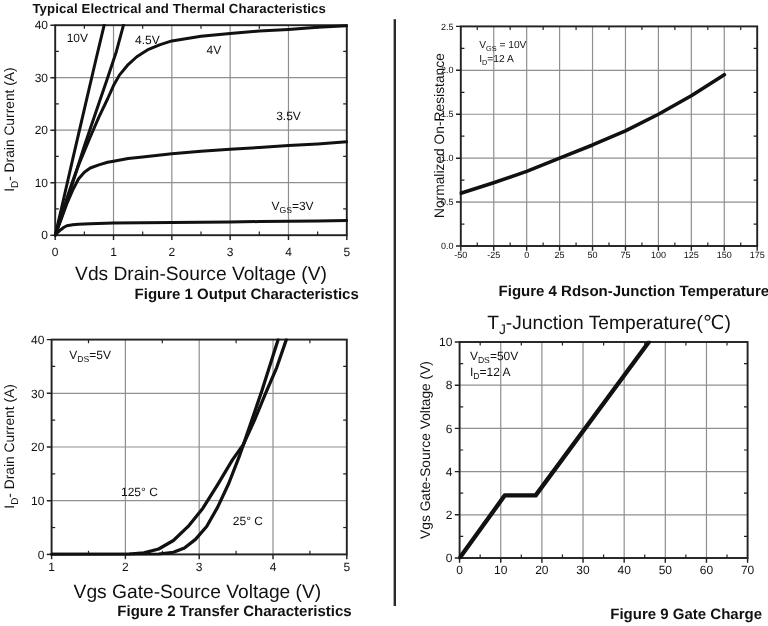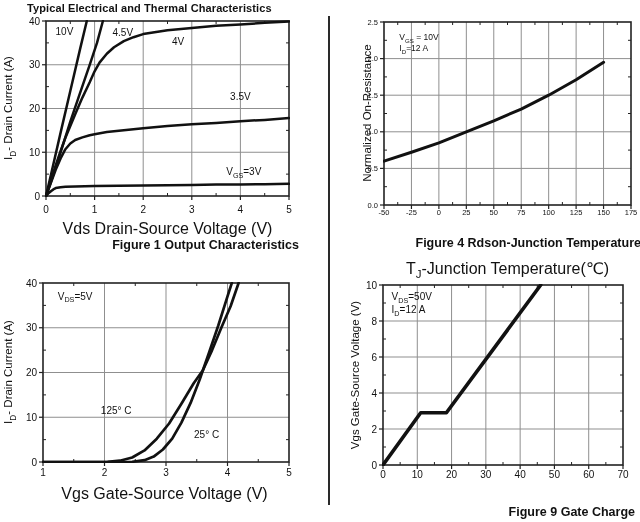--- a/index.html
+++ b/index.html
@@ -246,20 +246,21 @@
           <rect x="42" y="14" width="248" height="181"></rect>
         </clipPath>
         <polyline points="43.0,194.0 107.6,193.8 119.9,192.7 132.2,189.5 144.5,182.4 156.8,170.7 169.1,155.5 181.4,135.8 193.7,115.2 202.9,102.3 212.1,82.1 221.3,59.8 230.6,38.3 238.6,15.0" fill="none" stroke="#111111" stroke-width="2.7" stroke-linejoin="round" stroke-linecap="round" clip-path="url(#clip-fig2)"></polyline>
         <polyline points="43.0,194.0 132.2,193.8 144.5,192.2 153.7,188.6 162.9,181.5 172.2,170.7 181.4,154.6 190.6,134.9 199.8,111.2 202.9,102.3 209.1,84.4 218.3,57.5 227.5,28.4 231.8,15.0" fill="none" stroke="#111111" stroke-width="2.7" stroke-linejoin="round" stroke-linecap="round" clip-path="url(#clip-fig2)"></polyline>
         <text x="57.76" y="31.557500000000005" text-anchor="start" font-size="10" fill="#111111"><tspan>V</tspan><tspan dy="2.5" font-size="7.2">DS</tspan><tspan dy="-2.5">=5V</tspan></text>
         <text x="116.185" y="145.67" text-anchor="middle" font-size="10" fill="#111111"><tspan>125° C</tspan></text>
         <text x="206.59" y="169.835" text-anchor="middle" font-size="10" fill="#111111"><tspan>25° C</tspan></text>
       </svg>
     <div class="ylabel"><span>I</span><sub>D</sub><span>- Drain Current (A)</span></div>
     <div class="xlabel"><span>Vgs Gate-Source Voltage (V)</span></div>
+    <div class="caption">Figure 2 Transfer Characteristics</div>
   </section>
 
   <section class="chart c4">
     <svg class="plot" width="308" height="212" viewBox="0 0 308 212">
         <line x1="85.28571428571428" y1="17" x2="85.28571428571428" y2="197" stroke="#8f8f8f" stroke-width="1"></line>
         <line x1="119.57142857142857" y1="17" x2="119.57142857142857" y2="197" stroke="#8f8f8f" stroke-width="1"></line>
         <line x1="153.85714285714283" y1="17" x2="153.85714285714283" y2="197" stroke="#8f8f8f" stroke-width="1"></line>
         <line x1="188.14285714285714" y1="17" x2="188.14285714285714" y2="197" stroke="#8f8f8f" stroke-width="1"></line>
         <line x1="222.42857142857144" y1="17" x2="222.42857142857144" y2="197" stroke="#8f8f8f" stroke-width="1"></line>
         <line x1="256.71428571428567" y1="17" x2="256.71428571428567" y2="197" stroke="#8f8f8f" stroke-width="1"></line>

